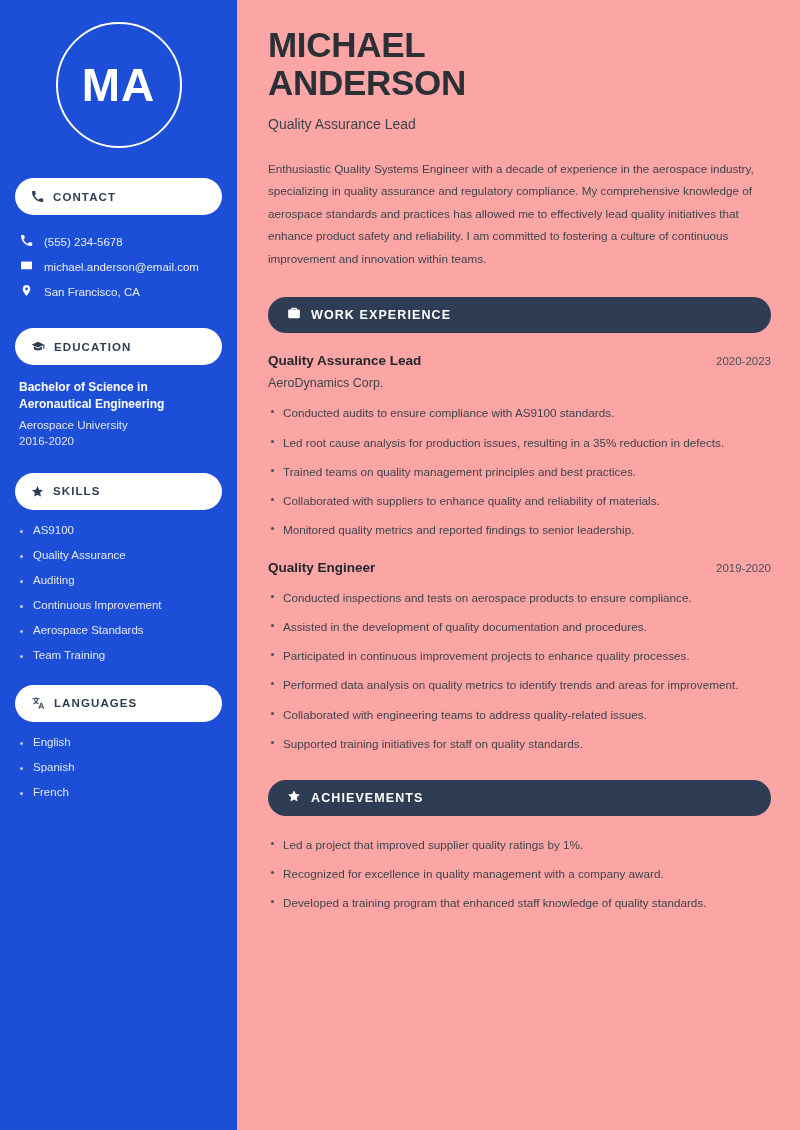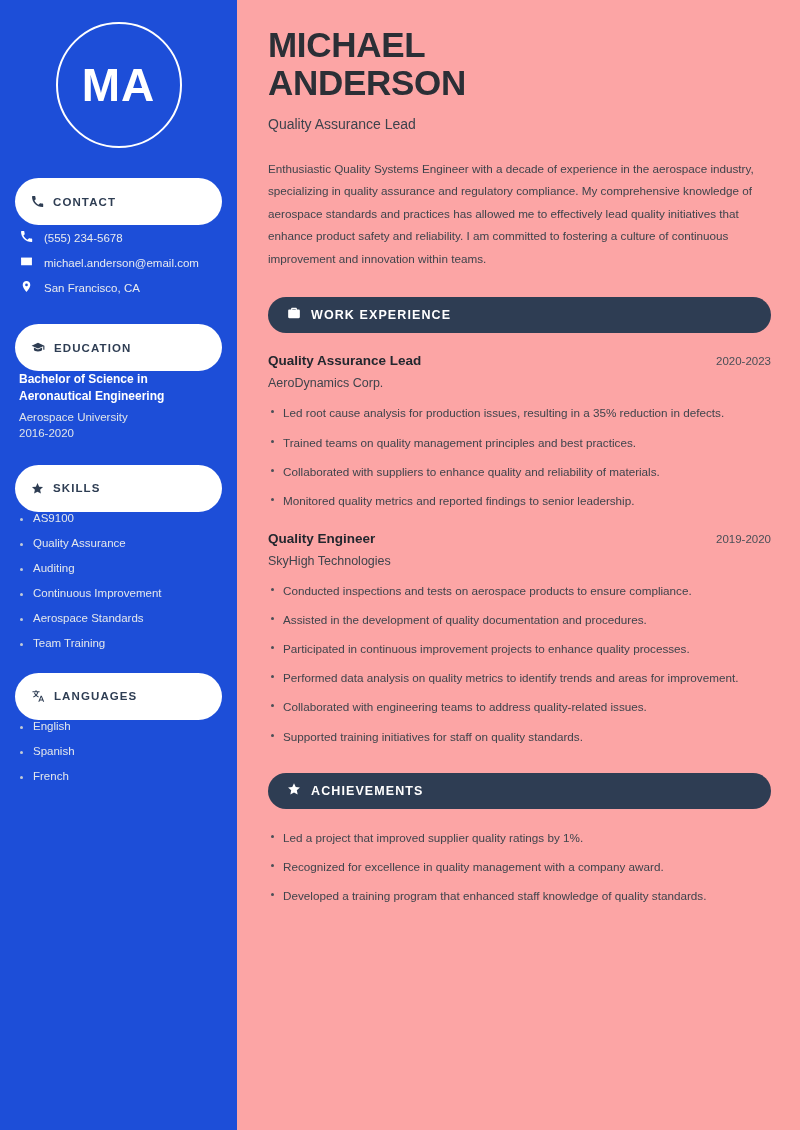--- a/index.html
+++ b/index.html
@@ -21,23 +21,24 @@
   .avatar-wrap { display:flex; justify-content:center; margin-top:22px; margin-bottom:30px; }
   .avatar {
     width:126px; height:126px; border-radius:50%;
     border:2px solid #ffffff;
     display:flex; align-items:center; justify-content:center;
     font-size:46px; font-weight:bold; letter-spacing:1px; color:#ffffff;
   }
   .pill {
     background:#ffffff; color:#2e3d53;
     border-radius:999px;
-    height:47px;
+    height:37px;
     display:flex; align-items:center;
     padding:0 16px; gap:9px;
+    margin-bottom:14px;
   }
   .pill .pill-label {
     font-size:11.5px; font-weight:bold; letter-spacing:1.1px; text-transform:uppercase;
   }
   .pill svg { display:block; flex:0 0 auto; }
 
   .contact-list { margin-bottom:24px; }
   .contact-row {
     display:flex; align-items:center; gap:11px;
     padding:5px 5px; font-size:11.5px; color:#e8ebef;
@@ -227,33 +228,33 @@
       <span class="banner-label">WORK EXPERIENCE</span>
     </div>
 
     <div class="job">
       <div class="job-head">
         <span class="job-role">Quality Assurance Lead</span>
         <span class="job-date">2020-2023</span>
       </div>
       <div class="job-company">AeroDynamics Corp.</div>
       <ul class="main-list">
+        <li>Conducted audits to ensure compliance with AS9100 standards.</li>
         <li>Led root cause analysis for production issues, resulting in a 35% reduction in defects.</li>
         <li>Trained teams on quality management principles and best practices.</li>
         <li>Collaborated with suppliers to enhance quality and reliability of materials.</li>
         <li>Monitored quality metrics and reported findings to senior leadership.</li>
       </ul>
     </div>
 
     <div class="job">
       <div class="job-head">
         <span class="job-role">Quality Engineer</span>
         <span class="job-date">2019-2020</span>
       </div>
-      <div class="job-company">SkyHigh Technologies</div>
       <ul class="main-list">
         <li>Conducted inspections and tests on aerospace products to ensure compliance.</li>
         <li>Assisted in the development of quality documentation and procedures.</li>
         <li>Participated in continuous improvement projects to enhance quality processes.</li>
         <li>Performed data analysis on quality metrics to identify trends and areas for improvement.</li>
         <li>Collaborated with engineering teams to address quality-related issues.</li>
         <li>Supported training initiatives for staff on quality standards.</li>
       </ul>
     </div>
 

